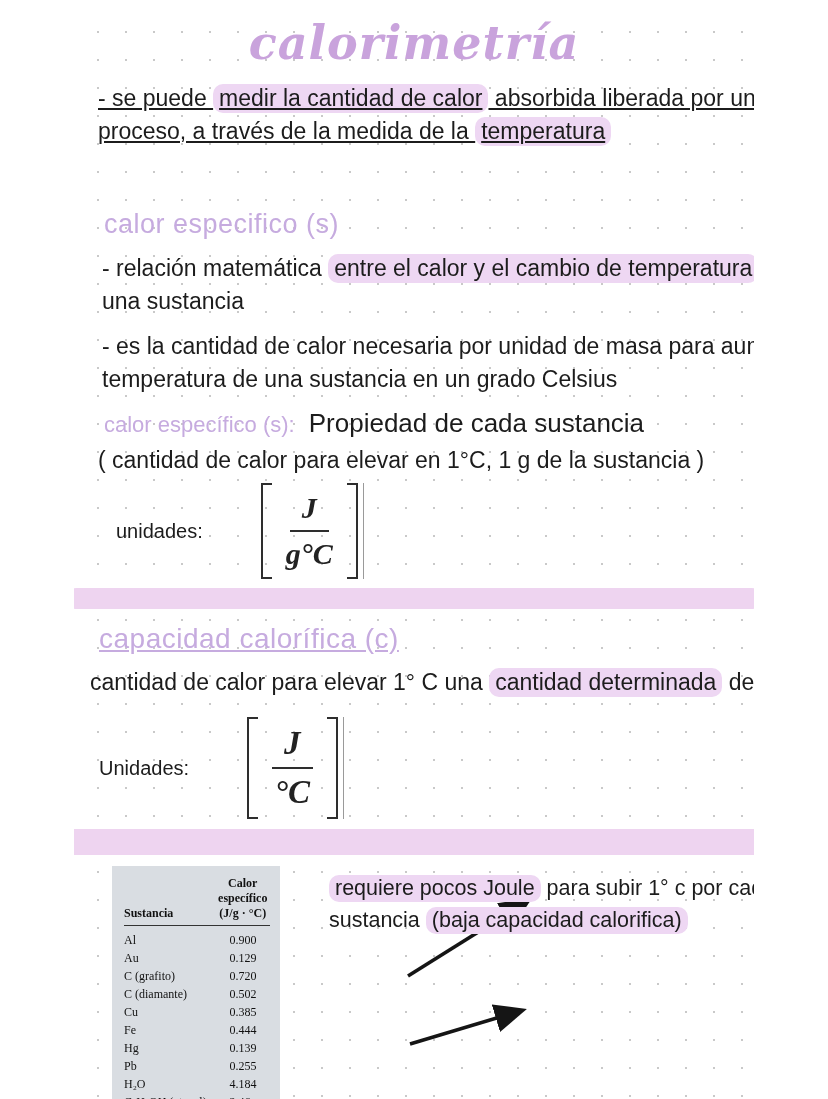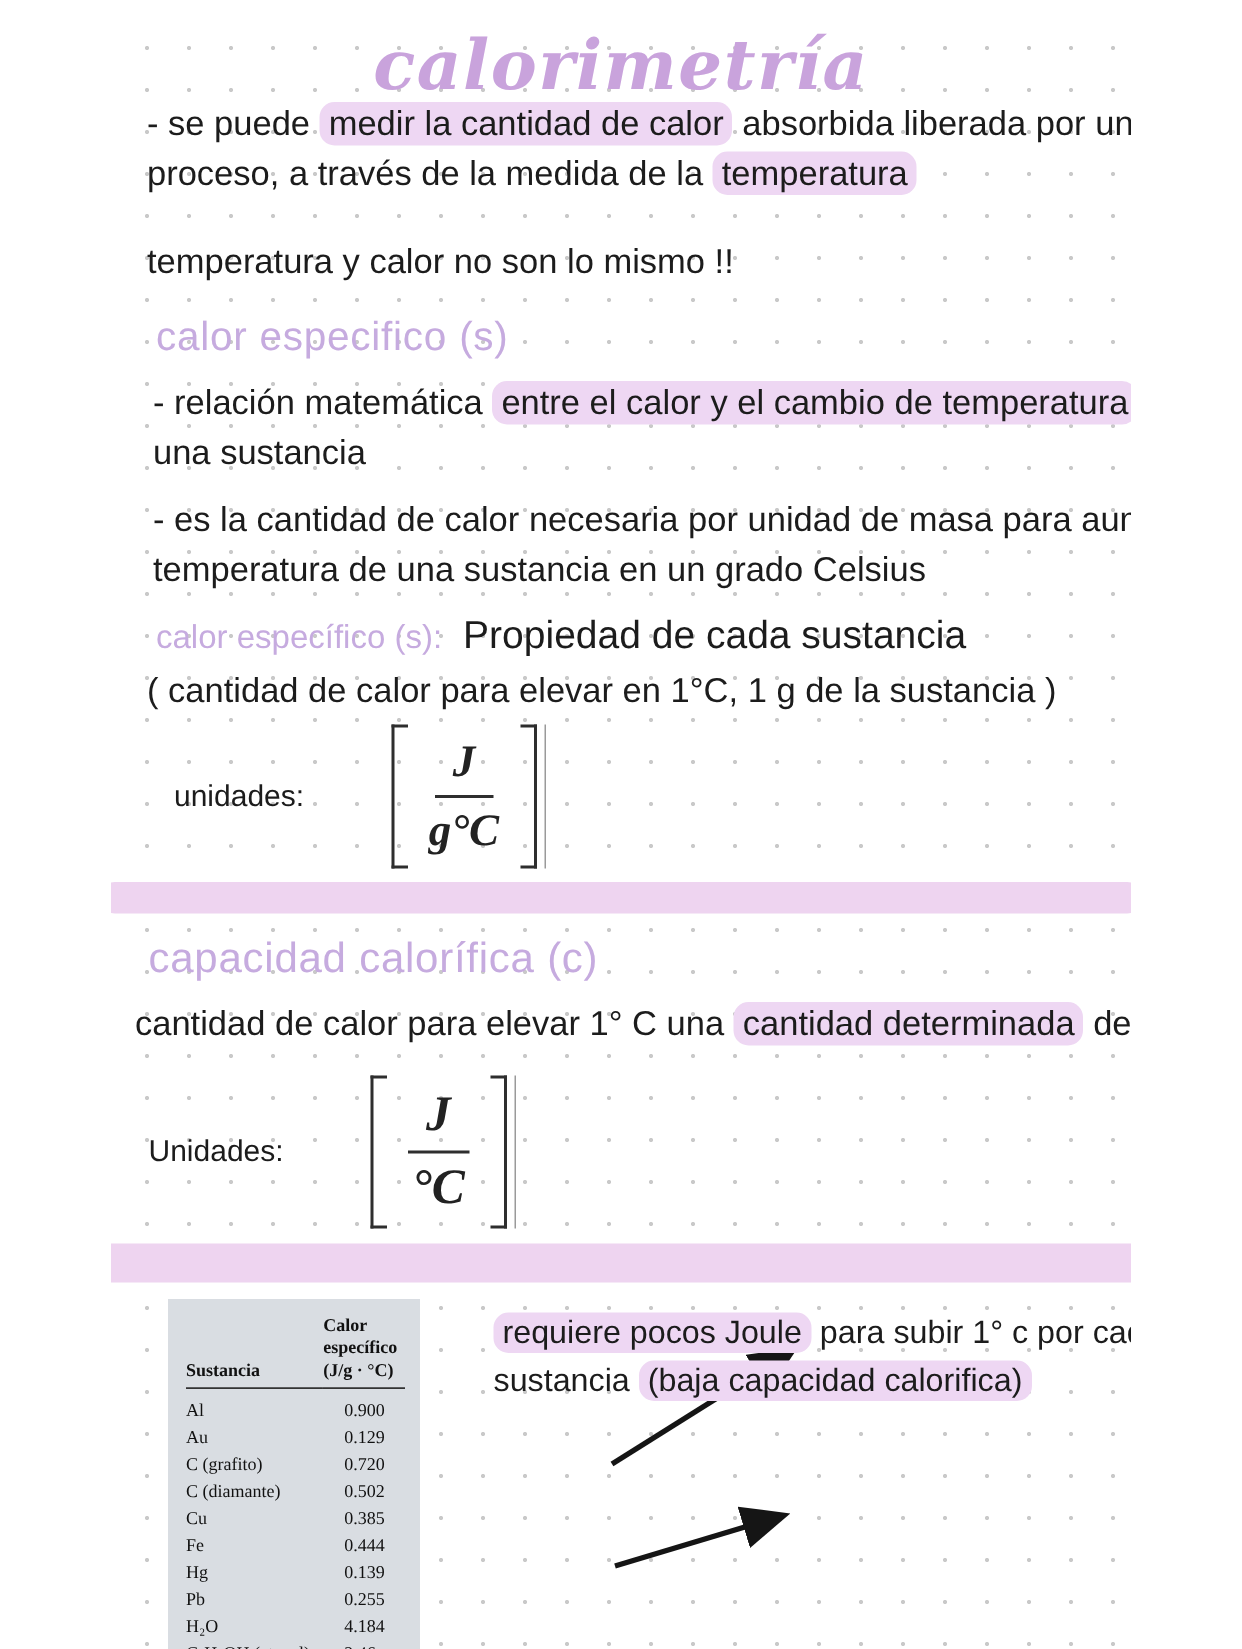--- a/index.html
+++ b/index.html
@@ -77,43 +77,42 @@
     color:#111;
     border-bottom:1.5px solid #333;
   }
   .sci-table table{border-collapse:collapse;width:100%;}
   .sci-table th{
     text-align:left;vertical-align:bottom;
     font-size:12px;font-weight:bold;line-height:1.25;
     border-bottom:1.5px solid #333;
     padding-bottom:4px;
   }
-  .sci-table th.val-col{}
+  .sci-table th.val-col{text-align:center;}
   .sci-table th.val-col span{display:block;}
   .sci-table td{
     font-size:12px;line-height:18px;
     padding:0;
   }
   .sci-table td.val{padding-left:14px;}
   .sci-table tbody tr:first-child td{padding-top:5px;}
   .annotation{font-size:21.5px;line-height:1.5;}
   svg.arrow{overflow:visible;}
 </style>
 </head>
 <body>
 
 <div class="page">
 
   <div class="abs title">calorimetría</div>
 
-  <div class="abs body-text" style="left:24px;top:54px;width:726px;">
+  <div class="abs body-text" style="left:24px;top:70px;width:726px;text-decoration:underline;">
     <span>- se puede </span><span class="hl">medir la cantidad de calor</span><span> absorbida liberada por un proceso, a través de la medida de la </span><span class="hl">temperatura</span>
   </div>
 
-  <div class="abs body-text" style="left:24px;top:146px;width:726px;">temperatura y calor no son lo mismo !!</div>
 
   <div class="abs body-text" style="left:28px;top:240px;width:752px;">
     <span>- relación matemática </span><span class="hl">entre el calor y el cambio de temperatura</span><span> para una sustancia</span>
   </div>
 
   <div class="abs section-heading" style="left:30px;top:197px;">calor especifico (s)</div>
 
   <div class="abs body-text" style="left:28px;top:318px;width:772px;">- es la cantidad de calor necesaria por unidad de masa para aumentar la temperatura de una sustancia en un grado Celsius</div>
 
   <div class="abs" style="left:30px;top:396px;">
@@ -130,21 +129,21 @@
         <span class="num">J</span>
         <span class="den">g°C</span>
       </div>
       <div class="brk right"></div>
       <div class="caret-line"></div>
     </div>
   </div>
 
   <div class="abs divider rounded" style="left:-8px;right:-8px;top:576px;height:21px;"></div>
 
-  <div class="abs section-heading" style="left:25px;top:611px;font-size:28px;">capacidad calorífica (c)</div>
+  <div class="abs section-heading" style="left:25px;top:611px;font-size:28px;text-decoration:underline;">capacidad calorífica (c)</div>
 
   <div class="abs body-text" style="left:16px;top:654px;width:796px;">
     <span>cantidad de calor para elevar 1° C una </span><span class="hl">cantidad determinada</span><span> de sustancia</span>
   </div>
 
   <div class="abs units-row" style="left:25px;top:698px;height:116px;">
     <span class="units-label">Unidades:</span>
     <div class="bracket-frac">
       <div class="brk left"></div>
       <div class="frac frac-2">

